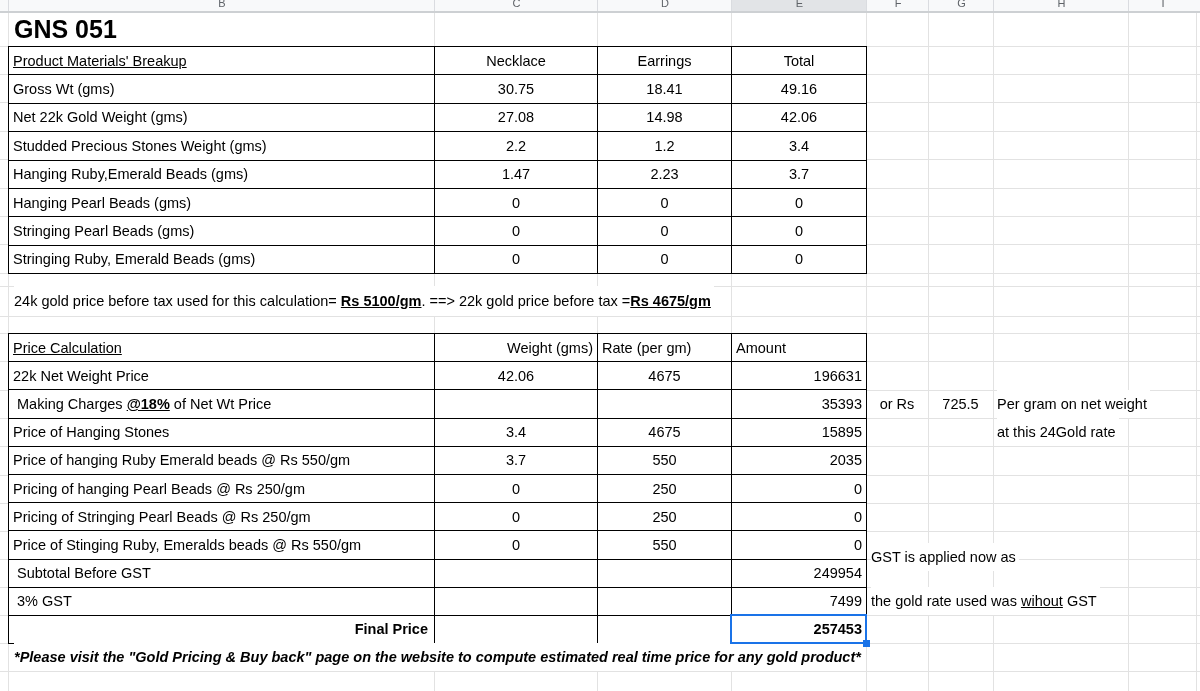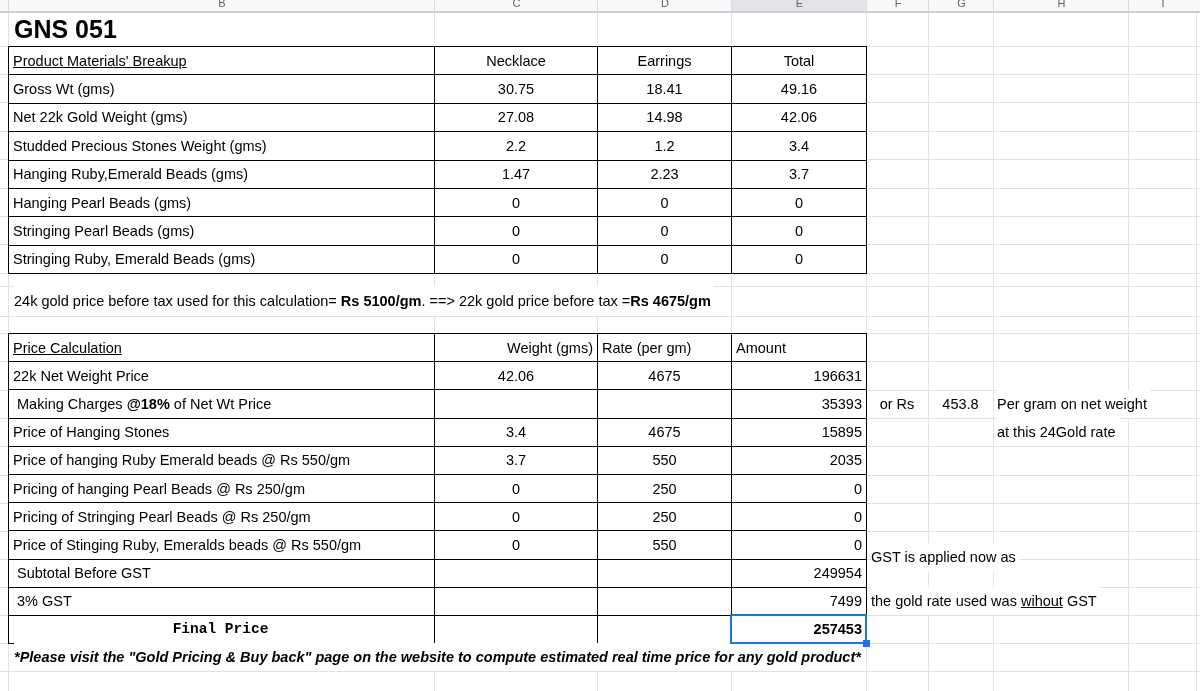--- a/index.html
+++ b/index.html
@@ -24,22 +24,22 @@
   #materials-table{left:8px;top:46px;width:859px;}
   #materials-table tr{height:28.4px;}
   #price-table{left:8px;top:333px;width:859px;}
   #price-table tr{height:28.2px;}
   .lbl{text-align:left;padding-left:5px;}
   .num{text-align:center;}
   .amt{text-align:right;padding-right:4px;}
   .wgt{text-align:right;padding-right:6px;}
   .hdr{font-weight:normal;}
   .u{text-decoration:underline;}
-  .b{font-weight:bold;}
-  td.lbl.final{font-weight:bold;text-align:center;padding-right:6px;font-family:Liberation Mono, monospace;}
+  .b{font-weight:bold;text-decoration:underline;}
+  td.lbl.final{font-weight:bold;text-align:right;padding-right:6px;}
   td.amt.final{font-weight:bold;}
   
   .cellnote{position:absolute;height:30px;line-height:30px;white-space:nowrap;background:#fff;z-index:1;padding-right:3px;}
   .note24k{left:14px;top:286px;}
   .footer{left:14px;top:643px;height:28px;line-height:28px;font-weight:bold;font-style:italic;}
   .side{position:absolute;height:28px;line-height:28px;white-space:nowrap;z-index:1;}
   .side.white{background:#fff;padding-right:3px;}
   .or-rs{left:866px;top:390px;width:62px;text-align:center;}
   .per-gm-val{left:928px;top:390px;width:65px;text-align:center;}
   .per-gm-note{left:997px;top:390px;}
@@ -229,21 +229,21 @@
         <tr>
           <td class="lbl final">Final Price</td>
           <td class="num final"></td>
           <td class="num final"></td>
           <td class="amt final">257453</td>
         </tr>
       </tbody>
   </table>
 
   <div class="side or-rs">or Rs</div>
-  <div class="side per-gm-val">453.8</div>
+  <div class="side per-gm-val">725.5</div>
   <div class="side white per-gm-note">Per gram on net weight</div>
   <div class="side white gold-rate-note">at this 24Gold rate</div>
   <div class="side white gst-note-1">GST is applied now as</div>
   <div class="side white gst-note-2"><span>the gold rate used was </span><span class="u">wihout</span><span> GST</span></div>
 
   <div class="cellnote footer">*Please visit the "Gold Pricing &amp; Buy back" page on the website to compute estimated real time price for any gold product*</div>
 
   <div class="sel" style="border-color: rgb(26, 115, 232);">
     <div class="handle" style="background: rgb(26, 115, 232);"></div>
   </div>

